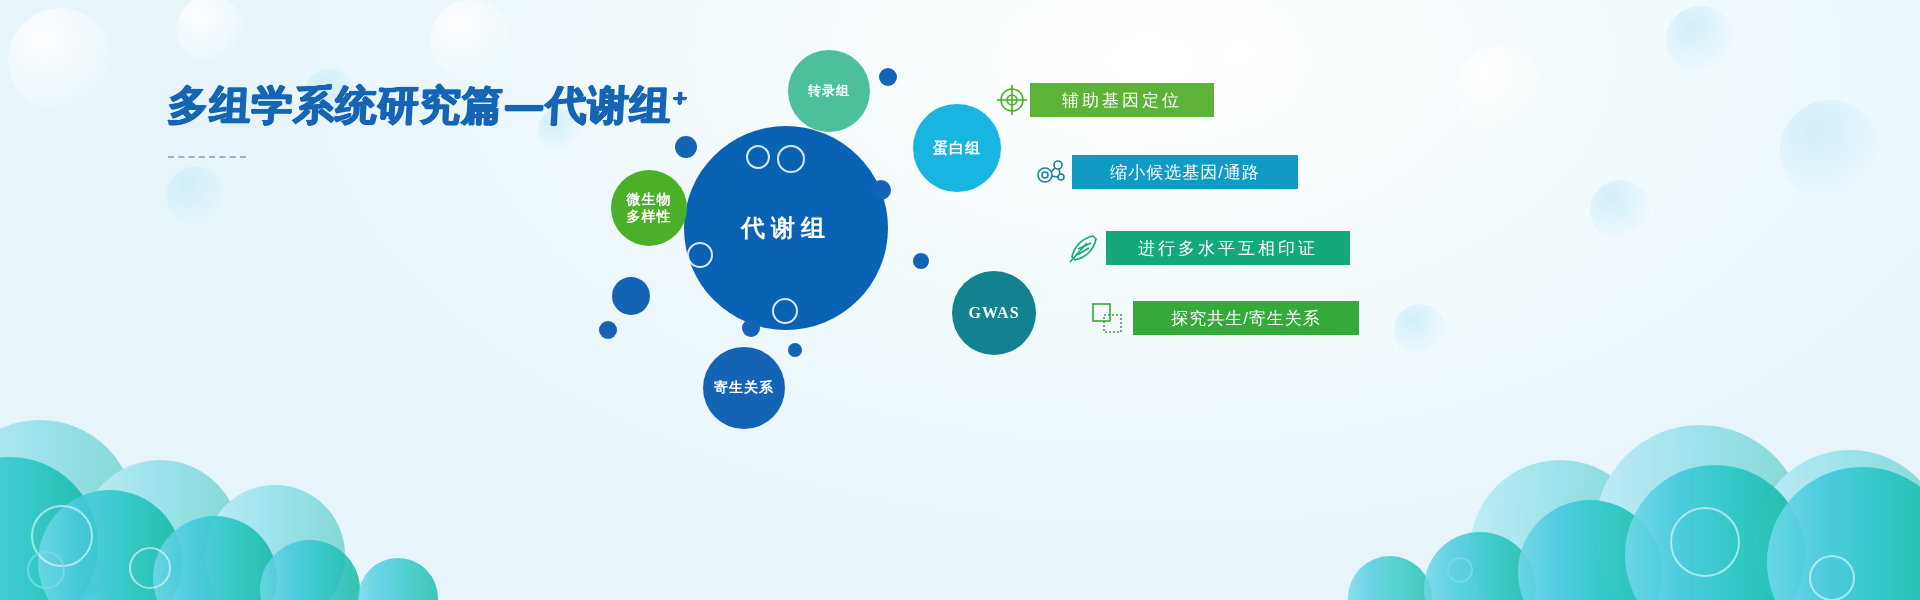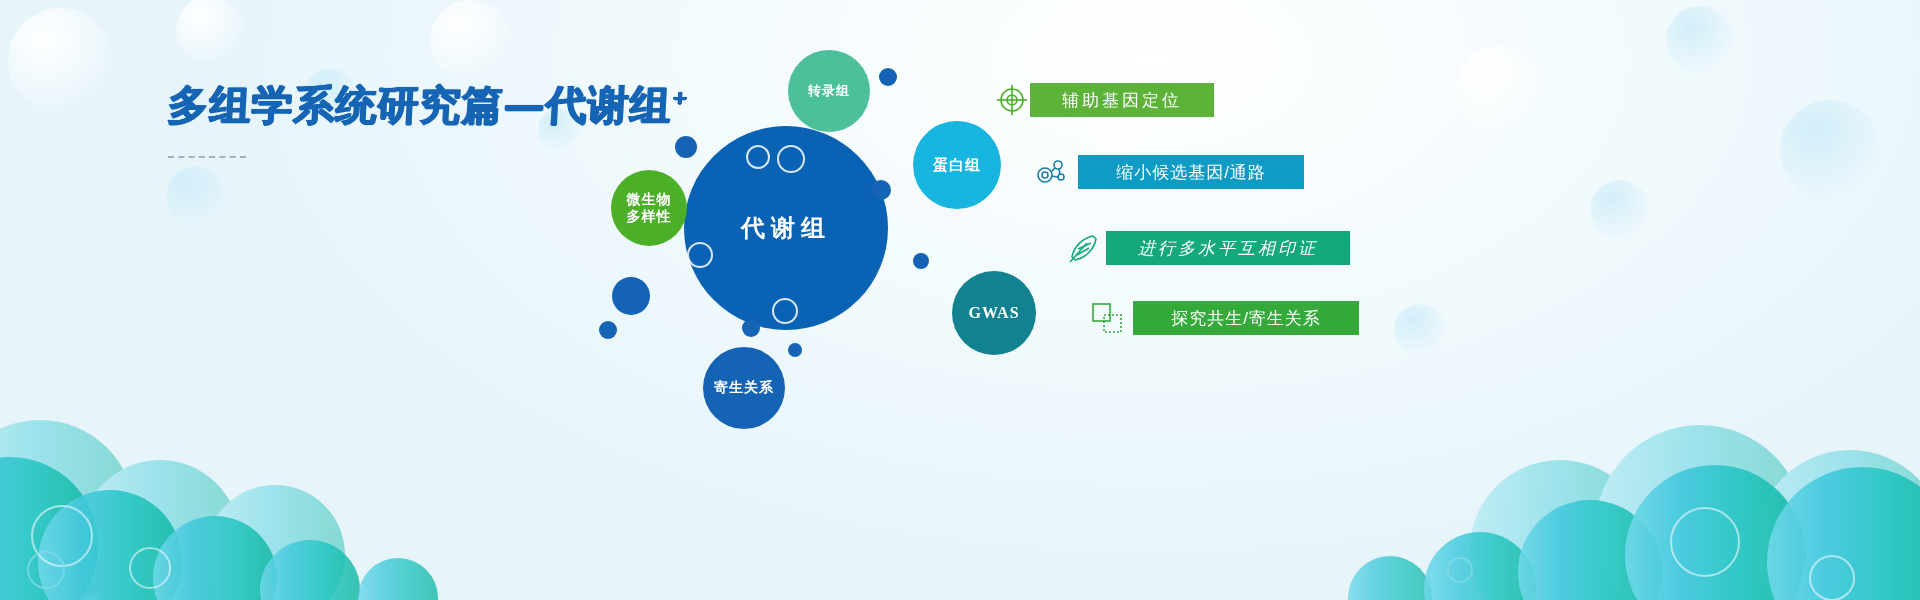--- a/index.html
+++ b/index.html
@@ -136,21 +136,21 @@
     </div>
   </div>
 
   <div id="bubble-map">
       <div class="bub" style="left: 684px; top: 126px; height: 204px; width: 204px; background: rgb(10, 98, 180); font-size: 24px; letter-spacing: 6px;">
         <span style="white-space: pre-line;">代谢组</span>
       </div>
       <div class="bub" style="left: 788px; top: 50px; height: 82px; width: 82px; background: rgb(76, 191, 155); font-size: 13px;">
         <span style="white-space: pre-line;">转录组</span>
       </div>
-      <div class="bub" style="left: 913px; top: 121px; height: 88px; width: 88px; background: rgb(24, 181, 224); font-size: 15px;">
+      <div class="bub" style="left: 913px; top: 104px; height: 88px; width: 88px; background: rgb(24, 181, 224); font-size: 15px;">
         <span style="white-space: pre-line;">蛋白组</span>
       </div>
       <div class="bub" style="left: 952px; top: 271px; height: 84px; width: 84px; background: rgb(18, 130, 145); font-size: 16px;">
         <span style="white-space: pre-line; font-family: Liberation Serif, serif;">GWAS</span>
       </div>
       <div class="bub" style="left: 703px; top: 347px; height: 82px; width: 82px; background: rgb(20, 99, 180); font-size: 14px;">
         <span style="white-space: pre-line;">寄生关系</span>
       </div>
       <div class="bub" style="left: 611px; top: 170px; height: 76px; width: 76px; background: rgb(76, 175, 40); font-size: 14px; justify-content: center;">
         <span style="white-space: pre-line;">微生物
@@ -177,37 +177,37 @@
             <circle cx="17" cy="17" r="11"></circle>
             <circle cx="17" cy="17" r="5"></circle>
             <line x1="17" y1="2" x2="17" y2="32"></line>
             <line x1="2" y1="17" x2="32" y2="17"></line>
           </svg>
         </span>
         <span class="labelbar" style="background: rgb(92, 179, 56); margin-left: -4px; min-width: 148px; justify-content: center;">
           <span>辅助基因定位</span>
         </span>
       </div>
-      <div class="labelrow" style="left: 1030px; top: 150px; gap: 6px;">
+      <div class="labelrow" style="left: 1030px; top: 150px;">
         <span class="labelicon">
           <svg width="34" height="34" viewBox="0 0 34 34" fill="none" stroke="#1b7ea8" stroke-width="1.6">
             <circle cx="10" cy="20" r="7"></circle>
             <circle cx="10" cy="20" r="3"></circle>
             <circle cx="23" cy="10" r="4"></circle>
             <circle cx="26" cy="22" r="3"></circle>
             <line x1="16" y1="17" x2="20" y2="13"></line>
             <line x1="16" y1="21" x2="23" y2="22"></line>
             <line x1="24" y1="14" x2="25" y2="19"></line>
           </svg>
         </span>
         <span class="labelbar tight" style="background: rgb(16, 155, 196); margin-left: -2px; min-width: 190px; justify-content: center;">
           <span>缩小候选基因/通路</span>
         </span>
       </div>
-      <div class="labelrow" style="left: 1060px; top: 226px; font-style: italic;">
+      <div class="labelrow" style="left: 1060px; top: 226px;">
         <span class="labelicon">
           <svg width="34" height="34" viewBox="0 0 34 34" fill="none" stroke="#14a87c" stroke-width="1.6">
             <path d="M28 5 C18 7 9 15 7 26 L10 29 C21 27 29 18 31 8 Z"></path>
             <line x1="5" y1="31" x2="22" y2="12"></line>
             <line x1="12" y1="24" x2="24" y2="17"></line>
             <line x1="13" y1="18" x2="26" y2="12"></line>
           </svg>
         </span>
         <span class="labelbar" style="background: rgb(20, 168, 124); margin-left: 2px; min-width: 208px; justify-content: center;">
           <span>进行多水平互相印证</span>

